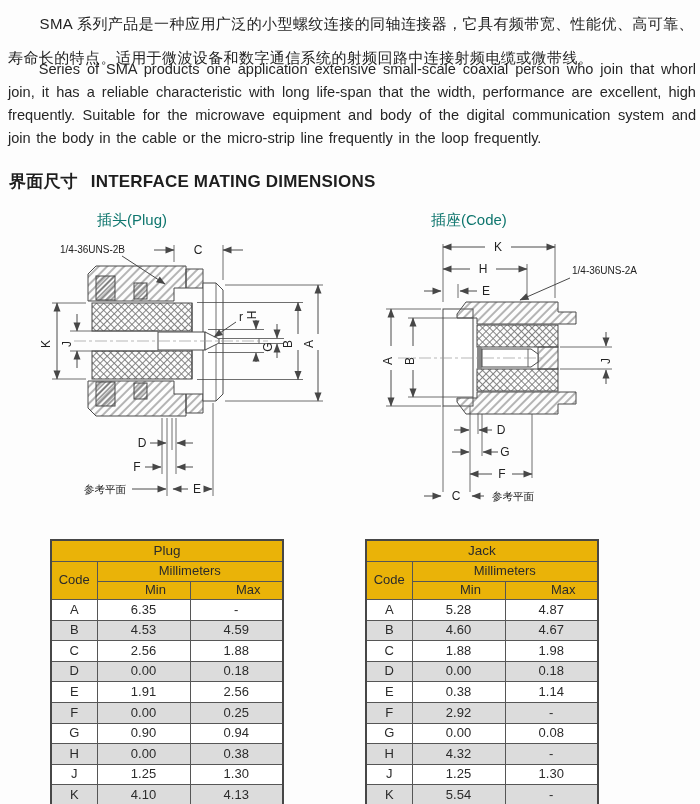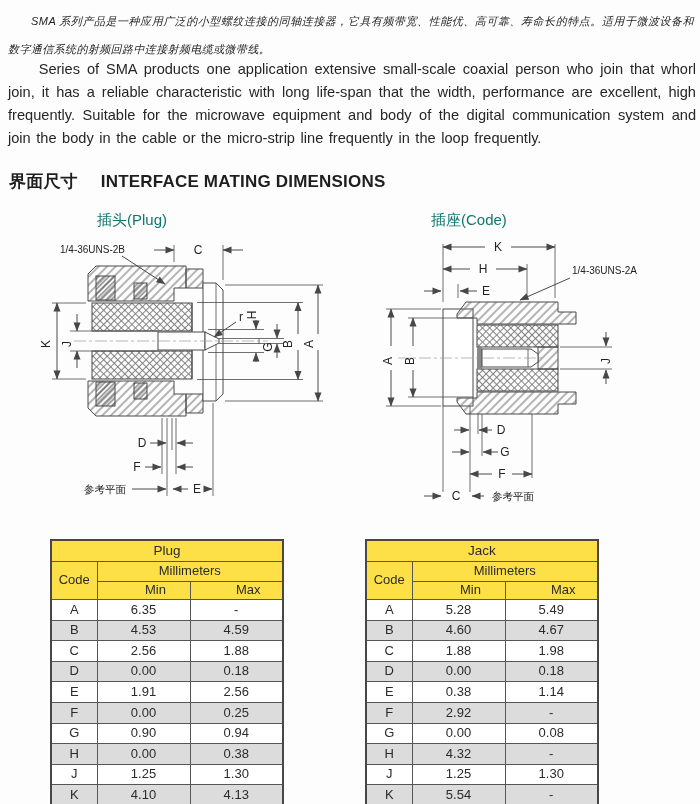--- a/index.html
+++ b/index.html
@@ -2,41 +2,41 @@
 <html><head>
 <meta charset="utf-8">
 <style>
   html,body{margin:0;padding:0;background:#e8e8e8;}
   .page{
     position:relative;width:700px;height:804px;margin:0 auto;
     background:#fdfdfd;color:#1e1e1e;overflow:hidden;
     font-family:"Liberation Sans","DejaVu Sans",sans-serif;
   }
   .para{position:absolute;margin:0;text-align:justify;}
-  .para-zh{left:8px;top:7px;width:686px;font-size:11px;line-height:28px;text-indent:2.1em;letter-spacing:.4px;font-style:italic;}
+  .para-zh{left:8px;top:7px;width:686px;font-size:15px;line-height:34px;text-indent:2.1em;letter-spacing:.4px;}
   .para-en{left:8px;top:58px;width:688px;font-size:14.6px;line-height:23px;text-indent:2.1em;word-spacing:1.5px;color:#262626;}
   .heading{position:absolute;left:9px;top:170px;font-size:17px;font-weight:bold;letter-spacing:.2px;}
-  .heading .zh{margin-right:23px;}
+  .heading .zh{margin-right:13px;}
   .fig-caption{position:absolute;top:211px;font-size:15px;color:#0f766e;}
   .cap-plug{left:97px;}
   .cap-jack{left:431px;}
   .diag{position:absolute;top:236px;}
   .diag-plug{left:40px;}
   .diag-jack{left:380px;}
   svg text{fill:#222;stroke:none;font-family:"Liberation Sans","DejaVu Sans",sans-serif;}
   .dimtxt{font-size:12px;}
   .smalltxt{font-size:10px;}
   .reftxt{font-size:10.5px;}
 
   .dimtable{position:absolute;top:539px;border-collapse:collapse;table-layout:fixed;
             border:2px solid #474747;font-size:13px;color:#2b2b2b;background:#fff;}
   .tbl-plug{left:50px;}
   .tbl-jack{left:365px;}
   .dimtable th,.dimtable td{border:1px solid #565656;text-align:center;padding:0;font-weight:normal;line-height:1.1;}
-  .dimtable thead th{background:#fde047;}
+  .dimtable thead th{background:#eab308;}
   .dimtable tr.r-title th{height:20px;font-size:13.5px;}
   .dimtable tr.r-unit th{height:19px;}
   .dimtable tr.r-minmax th{height:17px;padding-left:24px;}
   .dimtable tbody td{height:19.6px;background:#fff;}
   .dimtable tbody tr:nth-child(even) td{background:#dcdcdc;}
   .col-code{width:46px;}
   .col-min{width:93px;}
   .col-max{width:93px;}
 </style>
 </head>
@@ -333,21 +333,21 @@
       </tr>
       <tr class="r-minmax">
         <th>Min</th>
         <th>Max</th>
       </tr>
     </thead>
     <tbody>
       <tr>
           <td>A</td>
           <td>5.28</td>
-          <td>5.49</td>
+          <td>4.87</td>
         </tr>
       <tr>
           <td>B</td>
           <td>4.60</td>
           <td>4.67</td>
         </tr>
       <tr>
           <td>C</td>
           <td>1.88</td>
           <td>1.98</td>

